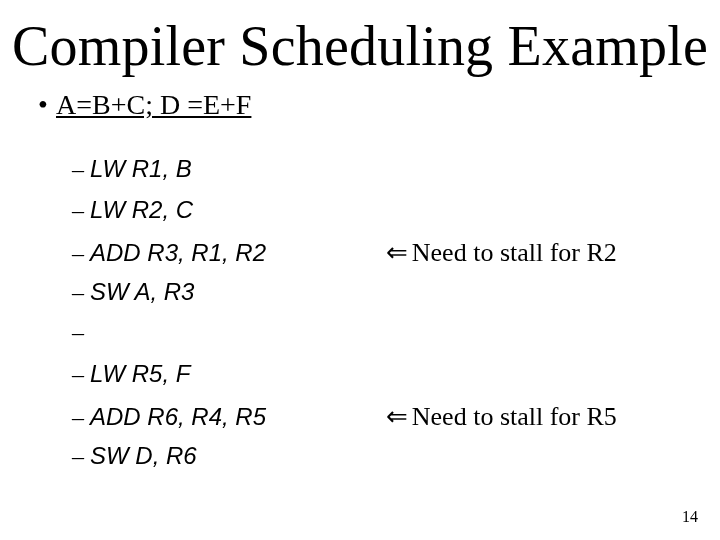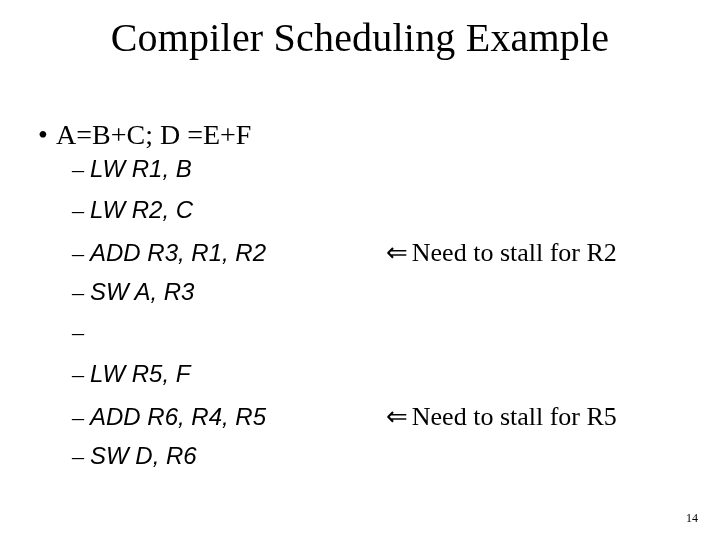--- a/index.html
+++ b/index.html
@@ -16,29 +16,30 @@
     width: 720px;
     height: 540px;
     box-sizing: border-box;
   }
   .title {
     position: absolute;
     top: 14px;
     left: 0;
     width: 720px;
     text-align: center;
-    font-size: 40px;
+    font-size: 56px;
     font-weight: 400;
     letter-spacing: 0.2px;
   }
   .bullet-l1 {
     position: absolute;
     left: 38px;
-    top: 119px;
+    top: 89px;
     font-size: 28px;
+    text-decoration: underline;
   }
   .dot {
     display: inline-block;
     width: 18px;
   }
   .sub-list {
     position: absolute;
     left: 72px;
     top: 155px;
     font-size: 24px;
@@ -67,21 +68,21 @@
   }
   .arrow {
     font-family: "Arial", sans-serif;
     font-size: 26px;
     padding-right: 4px;
   }
   .page-num {
     position: absolute;
     right: 22px;
     bottom: 14px;
-    font-size: 12px;
+    font-size: 16px;
     font-family: "Times New Roman", Times, serif;
   }
 </style>
 </head>
 <body>
 
 <div class="slide">
 
   <div class="title">Compiler Scheduling Example</div>
 

